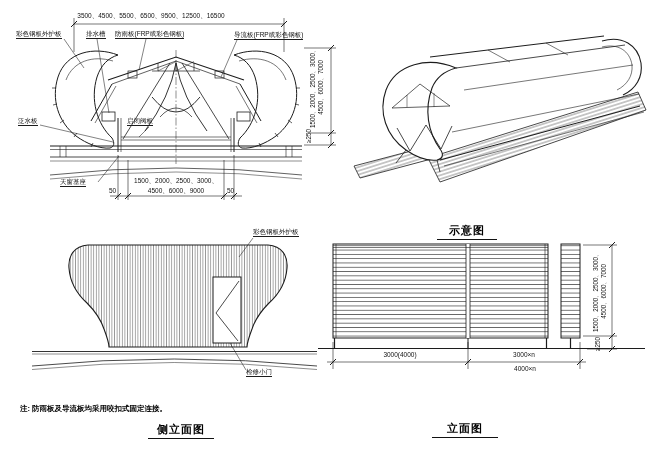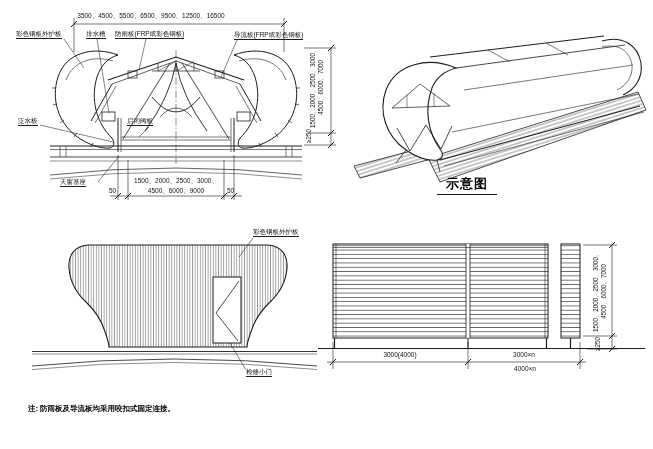--- a/index.html
+++ b/index.html
@@ -4,22 +4,22 @@
 <style>
   html,body{margin:0;padding:0;background:#fff;}
   .sheet{position:relative;width:653px;height:449px;background:#ffffff;overflow:hidden;
          font-family:"Liberation Sans","DejaVu Sans",sans-serif;color:#1c1c1c;}
   svg{position:absolute;}
   .lbl{position:absolute;font-size:6.5px;line-height:1.1;white-space:nowrap;color:#111;}
   .u{border-bottom:0.9px solid #1c1c1c;padding-bottom:0.5px;}
   .dim{position:absolute;font-size:6.5px;white-space:nowrap;text-align:center;color:#111;}
   .vdim{position:absolute;transform:rotate(-90deg);transform-origin:0 0;font-size:6.3px;
         line-height:1.3;white-space:nowrap;text-align:center;color:#111;}
-  .title{position:absolute;font-size:13px;font-weight:bold;text-align:center;
-         letter-spacing:1px;border-bottom:1.6px solid #111;padding-bottom:1px;color:#000;}
+  .title{position:absolute;font-size:11px;font-weight:bold;text-align:center;
+         letter-spacing:1px;border-bottom:1.6px solid #111;padding-bottom:1px;color:#000;margin-top:48px;}
   .note{position:absolute;font-size:7.5px;font-weight:bold;white-space:nowrap;color:#000;}
 </style>
 </head>
 <body>
 
 <div class="sheet">
 
   <svg style="left:0;top:0" width="345" height="225" viewBox="0 0 345 225">
     <g stroke="#1c1c1c" fill="none">
 
@@ -255,25 +255,27 @@
   <div class="vdim" style="left:309px;top:128px">
     <div>1500、2000、2500、3000、</div>
     <div>4500、6000、7000</div>
   </div>
   <div class="vdim" style="left:305px;top:143px">≥250</div>
 
   <div class="title" style="left:437px;top:175px;width:60px">示意图</div>
 
   <div class="lbl u" style="left:253px;top:228px">彩色钢板外护板</div>
   <div class="lbl u" style="left:246px;top:368px">检修小门</div>
+  <div class="title" style="left:148px;top:374px;width:66px">侧立面图</div>
 
   <div class="dim" style="left:350px;top:351px;width:100px">3000(4000)</div>
   <div class="dim" style="left:474px;top:351px;width:100px">3000×n</div>
   <div class="dim" style="left:475px;top:365px;width:100px">4000×n</div>
   <div class="vdim" style="left:592px;top:332px">
     <div>1500、2000、2500、3000、</div>
     <div>4500、6000、7000</div>
   </div>
   <div class="vdim" style="left:594px;top:351px">≥250</div>
-
-  <div class="note" style="left:28px;top:404px">注: 防雨板及导流板均采用咬扣式固定连接。</div>
+  <div class="title" style="left:432px;top:373px;width:66px">立面图</div>
+
+  <div class="note" style="left:20px;top:404px">注: 防雨板及导流板均采用咬扣式固定连接。</div>
 
 </div>
 
 </body></html>

